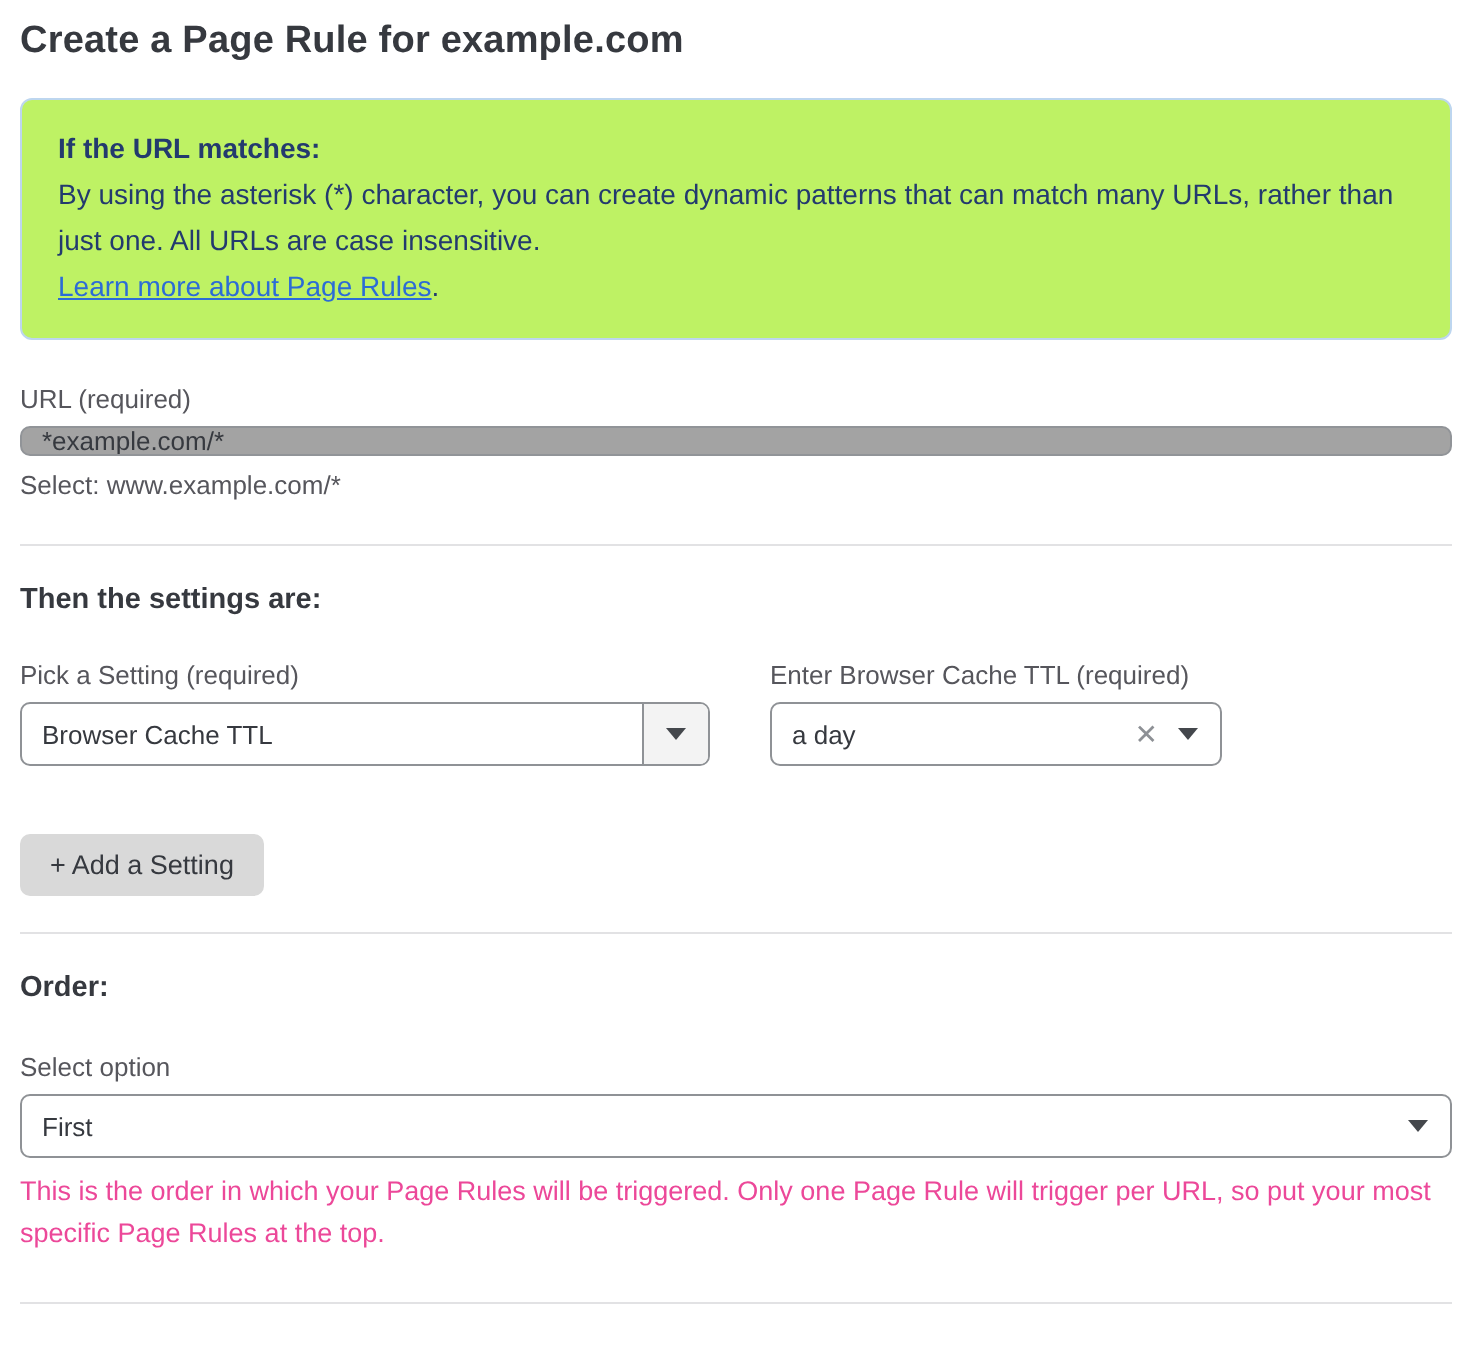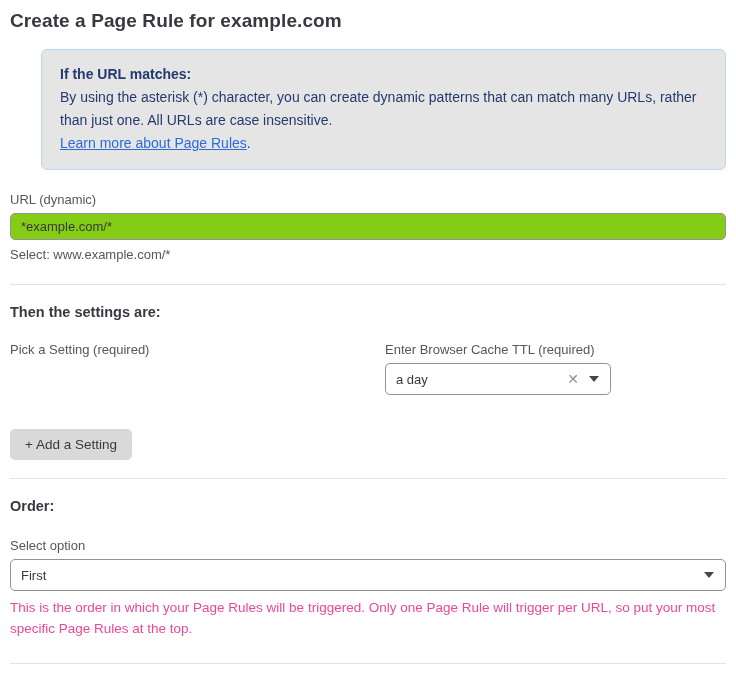--- a/index.html
+++ b/index.html
@@ -15,52 +15,51 @@
   .page-title {
     font-size: 19px;
     font-weight: bold;
     color: #36393f;
     letter-spacing: 0.1px;
     margin-top: 2px;
   }
 
   .info-box {
     margin-top: 17px;
-    background: #e5e5e5;
+    background: #bef264;
     border: 1px solid #bdd6ef;
     border-radius: 6px;
     padding: 13px 18px 14px 18px;
     font-size: 14px;
     line-height: 23px;
     color: #233a6e;
-    margin-left: 31px;
   }
   .info-box .info-heading { font-weight: bold; }
   .info-box a.info-link {
     color: #2c6cd6;
     text-decoration: underline;
     cursor: pointer;
   }
 
   .field-label {
     font-size: 13px;
     color: #56565c;
     margin-top: 22px;
   }
   .text-input {
     margin-top: 6px;
     width: 716px;
-    height: 27px;
+    height: 15px;
     border: 1px solid #919498;
     border-radius: 5px;
     padding: 0 10px;
     font-size: 13px;
     color: #36393f;
     font-family: "Liberation Sans", sans-serif;
-    background: #84cc16;
+    background: #a3a3a3;
     outline: none;
     display: block;
   }
   .helper-text {
     font-size: 13px;
     color: #56565c;
     margin-top: 7px;
   }
 
   .divider {
@@ -158,31 +157,37 @@
 <div class="wrap">
 
   <h1 class="page-title">Create a Page Rule for example.com</h1>
 
   <div class="info-box">
     <div class="info-heading">If the URL matches:</div>
     <div class="info-body">By using the asterisk (*) character, you can create dynamic patterns that can match many URLs, rather than just one. All URLs are case insensitive.</div>
     <div><a class="info-link">Learn more about Page Rules</a><span>.</span></div>
   </div>
 
-  <div class="field-label">URL (dynamic)</div>
+  <div class="field-label">URL (required)</div>
   <input class="text-input" type="text" value="*example.com/*" style="">
   <div class="helper-text">Select: www.example.com/*</div>
 
   <hr class="divider">
 
   <div class="section-heading">Then the settings are:</div>
 
   <div class="settings-row">
     <div class="settings-col1">
       <div class="field-label">Pick a Setting (required)</div>
+      <div class="fake-select">
+        <span class="select-value">Browser Cache TTL</span>
+        <span class="select-arrow-seg">
+            <span class="caret-down"></span>
+          </span>
+      </div>
     </div>
     <div class="settings-col2">
       <div class="field-label">Enter Browser Cache TTL (required)</div>
       <div class="fake-select">
         <span class="select-value">a day</span>
         <span class="clear-x">✕</span>
         <span class="inline-caret">
             <span class="caret-down"></span>
           </span>
       </div>

